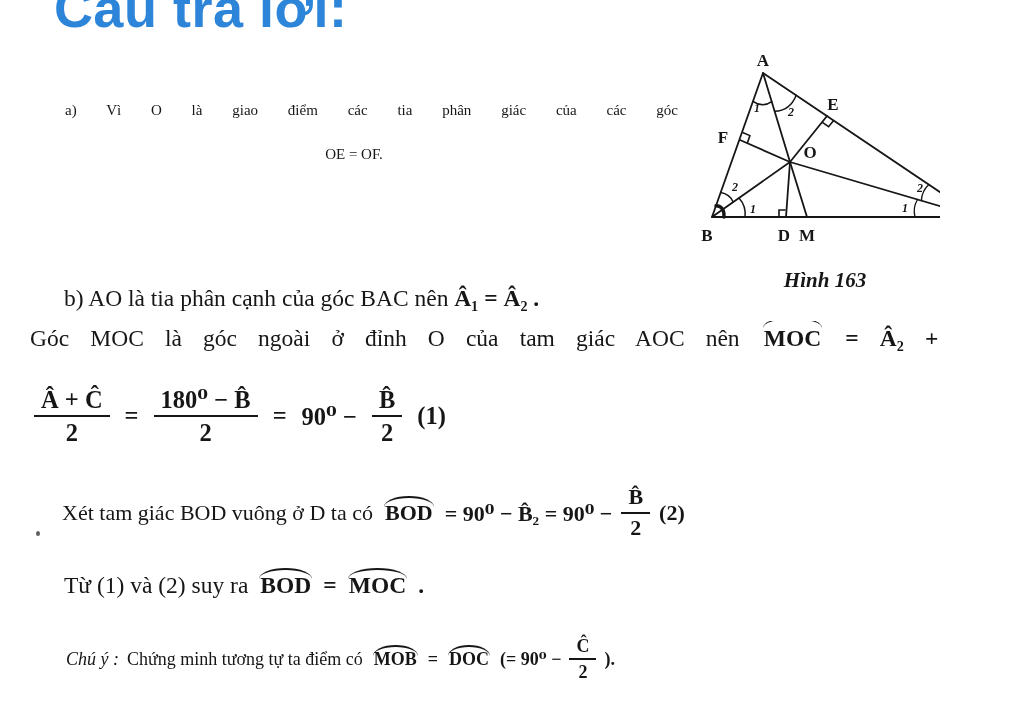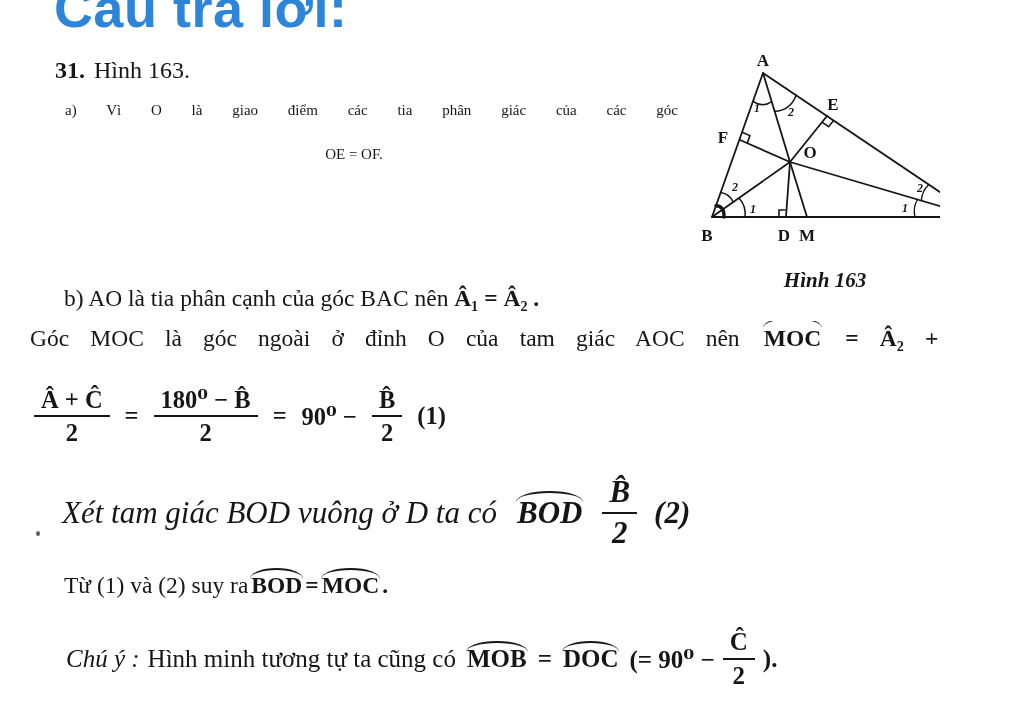--- a/index.html
+++ b/index.html
@@ -39,44 +39,41 @@
     border-radius:50% 50% 0 0 / 100% 100% 0 0;
   }
 
   .frac { display:inline-flex; flex-direction:column; align-items:center;
           line-height:1.12; font-weight:bold; }
   .frac .num { padding:0 7px 2px; border-bottom:2.4px solid #161616; }
   .frac .den { padding-top:2px; }
 
   .formula-row { position:absolute; display:flex; align-items:center; white-space:nowrap; }
   #formula1 { left:34px; top:372px; height:88px; font-size:24.5px; gap:15px; font-weight:bold; }
-  #bod-line  { left:62px; top:468px; height:90px; font-size:31px; gap:17px;font-style:italic; }
-  #conclusion{ left:64px; top:572px; font-size:23.5px; align-items:flex-start; }
-  #note      { left:66px; top:620px; height:78px; font-size:25px; gap:8px;justify-content:flex-end; }
+  #bod-line  { left:62px; top:468px; height:90px; font-size:22px; gap:9px; }
+  #conclusion{ left:64px; top:572px; font-size:23.5px; gap:9px; align-items:flex-start; }
+  #note      { left:66px; top:620px; height:78px; font-size:18px; gap:8px;justify-content:flex-end; }
   .note-label { font-style:italic; }
 
   .figure { position:absolute; left:680px; top:40px; width:344px; height:262px; }
   .figure svg { display:block; width:100%; height:100%; }
   .fig-label  { font:bold 17px "Liberation Serif","DejaVu Serif",serif; fill:#161616; }
   .fig-digit  { font:italic bold 12px "Liberation Serif","DejaVu Serif",serif; fill:#161616; }
   .fig-caption{ font:bold italic 21px "Liberation Serif","DejaVu Serif",serif; fill:#161616; }
 
   .stray { position:absolute; left:36px; top:531px; width:4px; height:5px;
            background:#2a2a2a; border-radius:50%; opacity:.75; }
 </style>
 </head>
 <body>
 
 <div class="page">
 
   <div class="blue-title">Câu trả lời:</div>
 
-  <div class="prob-head">
-    <span class="num">31.</span><span>Hình 163.</span>
-  </div>
 
   <div class="part-a">
     <div class="jline indent">a) Vì O là giao điểm các tia phân giác của các góc</div>
     <div class="plain">OE = OF.</div>
   </div>
 
   <div class="part-b">
     <span>b) AO là tia phân cạnh của góc BAC nên</span>
     <span class="math">Â₁ = Â₂ .</span>
   </div>
@@ -102,38 +99,39 @@
     <span class="frac">
       <span class="num">B̂</span>
       <span class="den">2</span>
     </span>
     <span>(1)</span>
   </div>
 
   <div class="formula-row" id="bod-line">
     <span>Xét tam giác BOD vuông ở D ta có</span>
     <span class="arc">BOD</span>
+    <span class="math">= 90⁰ − B̂₂ = 90⁰ −</span>
     <span class="frac">
       <span class="num">B̂</span>
       <span class="den">2</span>
     </span>
     <span class="math">(2)</span>
   </div>
 
   <div class="formula-row" id="conclusion">
     <span>Từ (1) và (2) suy ra</span>
     <span class="arc">BOD</span>
     <span class="math">=</span>
     <span class="arc">MOC</span>
     <span class="math">.</span>
   </div>
 
   <div class="formula-row" id="note">
     <span class="note-label">Chú ý :</span>
-    <span>Hình minh tương tự ta cũng có</span>
+    <span>Chứng minh tương tự ta điểm có</span>
     <span class="arc">MOB</span>
     <span class="math">=</span>
     <span class="arc">DOC</span>
     <span class="math">(= 90⁰ −</span>
     <span class="frac">
       <span class="num">Ĉ</span>
       <span class="den">2</span>
     </span>
     <span class="math">).</span>
   </div>

